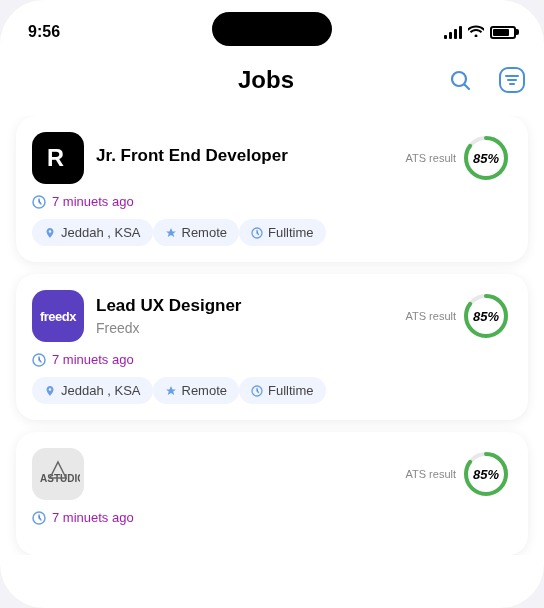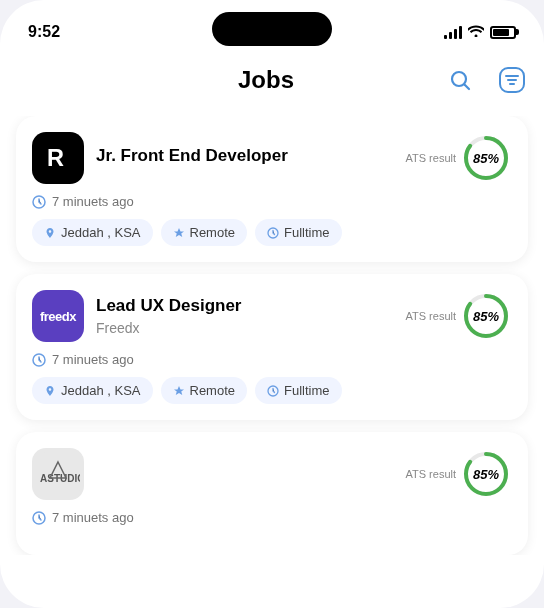--- a/index.html
+++ b/index.html
@@ -251,28 +251,27 @@
     
     .post-time {
       display: flex;
       align-items: center;
       gap: 6px;
       margin-bottom: 10px;
     }
 
     .time-text {
       font-size: 13px;
-      color: #737373;
+      color: #a21caf;
       font-weight: 400;
     }
 
     
     .tags {
       display: flex;
-      gap: 8px;
       flex-wrap: wrap;
     }
 
     .tag {
       display: flex;
       align-items: center;
       gap: 5px;
       padding: 6px 12px;
       border-radius: 20px;
       background: #f0f4ff;
@@ -296,21 +295,21 @@
     }
   </style>
 </head>
 <body>
 
 <div class="phone-frame">
 
   <div class="dynamic-island"></div>
 
   <div class="status-bar">
-    <span class="status-time">9:52</span>
+    <span class="status-time">9:56</span>
     <div class="status-icons">
       <div class="signal-bars">
         <span style="height:4px"></span>
         <span style="height:7px"></span>
         <span style="height:10px"></span>
         <span style="height:13px"></span>
       </div>
       <span class="wifi-icon">
         <svg width="16" height="12" viewBox="0 0 16 12" fill="none">
           <path d="M8 9.5C8.83 9.5 9.5 10.17 9.5 11C9.5 11.83 8.83 12.5 8 12.5C7.17 12.5 6.5 11.83 6.5 11C6.5 10.17 7.17 9.5 8 9.5Z" fill="#000"></path>

